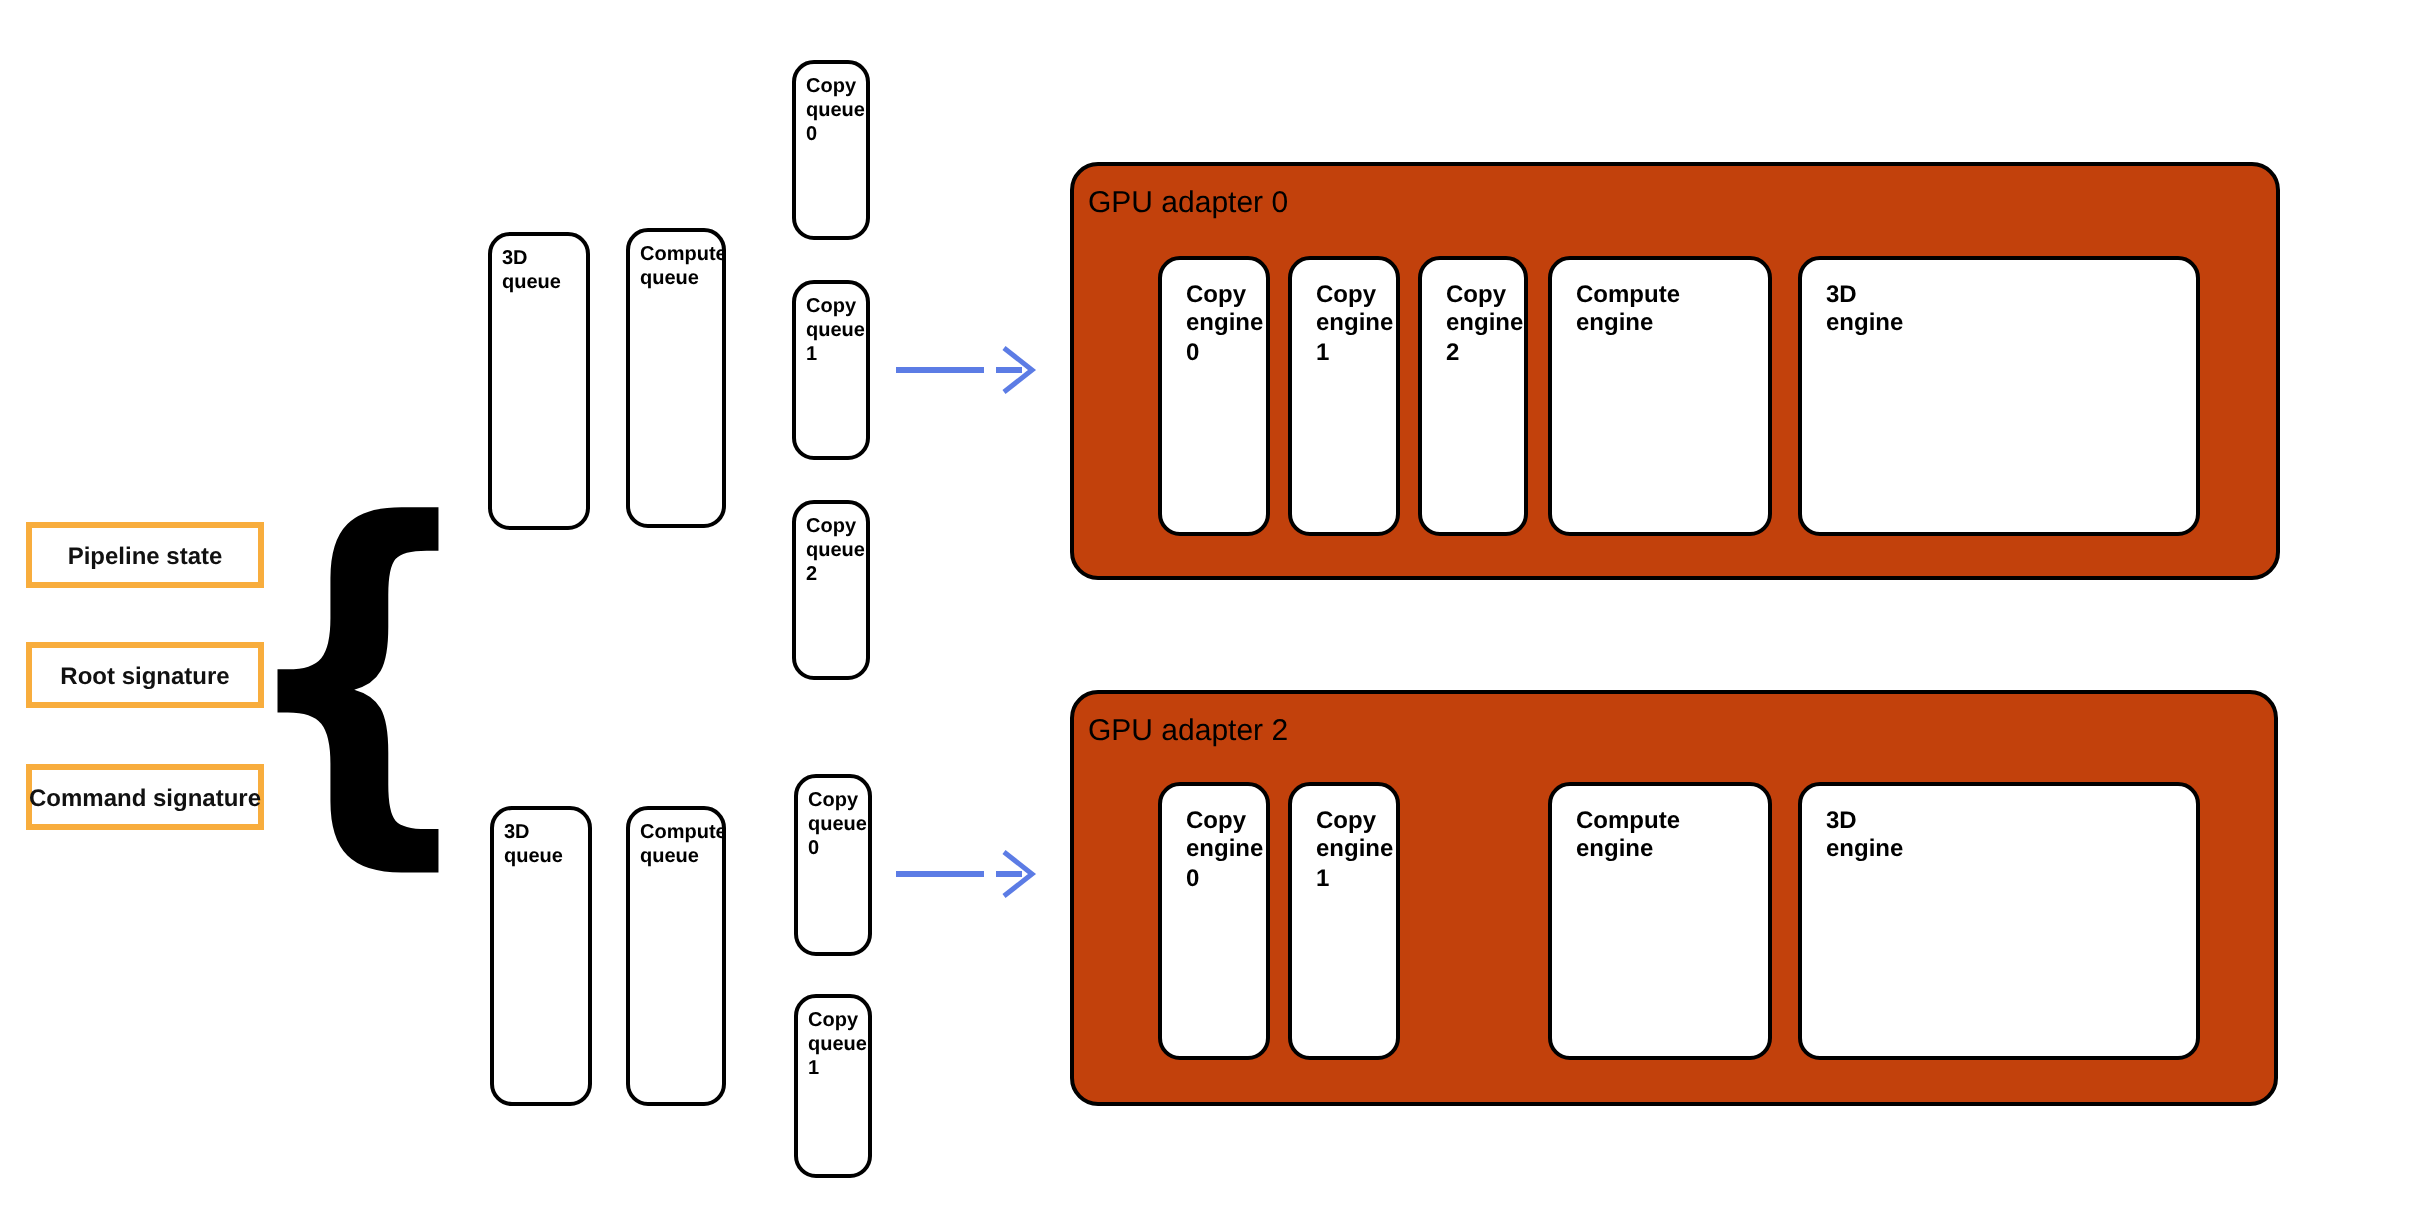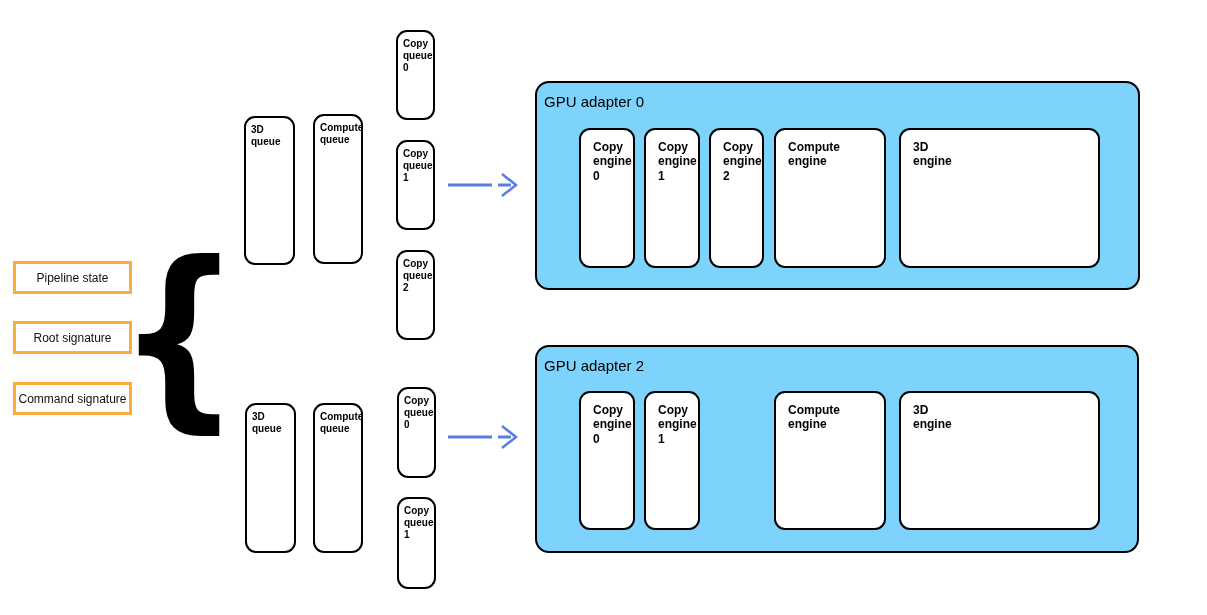--- a/index.html
+++ b/index.html
@@ -23,20 +23,21 @@
     width: 119px;
     height: 33px;
     border: 3px solid #F8AD3D;
     background: #fff;
     display: flex;
     align-items: center;
     justify-content: center;
     font-size: 12px;
     color: #111;
     white-space: nowrap;
+    font-weight: bold;
   }
 
   
   .brace {
     position: absolute;
     left: 136px;
     top: 234px;
     width: 86px;
     height: 204px;
     display: flex;
@@ -61,21 +62,21 @@
     font-weight: 700;
     line-height: 1.2;
     white-space: pre-line;
   }
 
   
   .adapter {
     position: absolute;
     border: 2px solid #000;
     border-radius: 14px;
-    background: #7dd3fc;
+    background: #c2410c;
   }
   .adapter-title {
     position: absolute;
     left: 7px;
     top: 10px;
     font-size: 15px;
     font-weight: 400;
     white-space: nowrap;
   }
 

